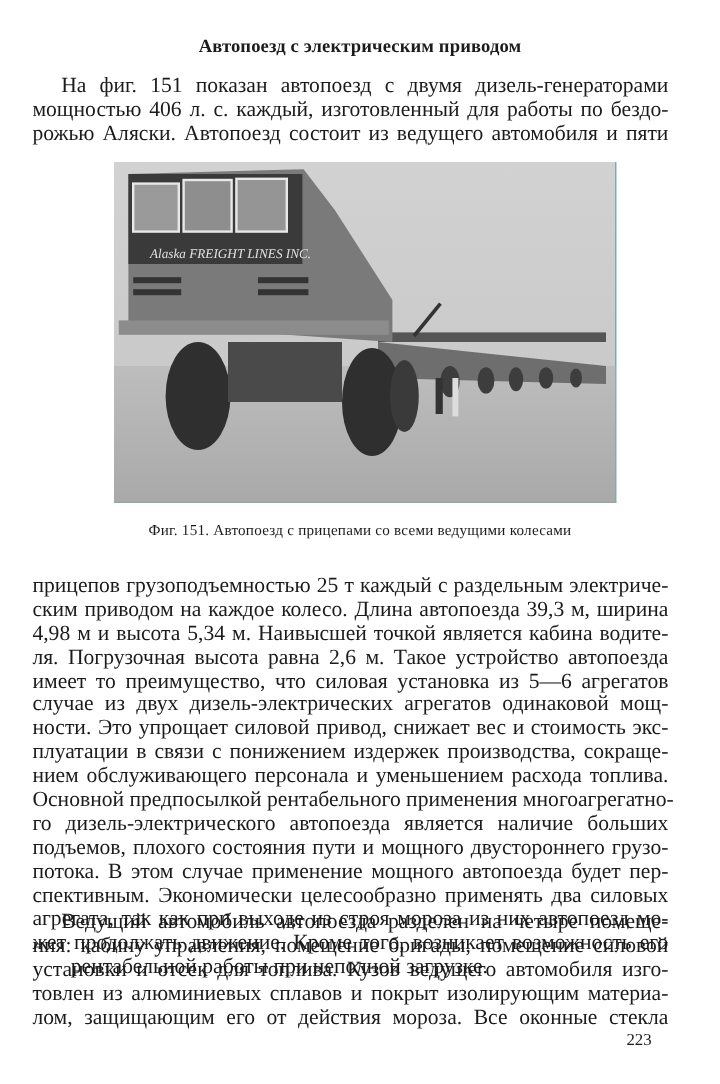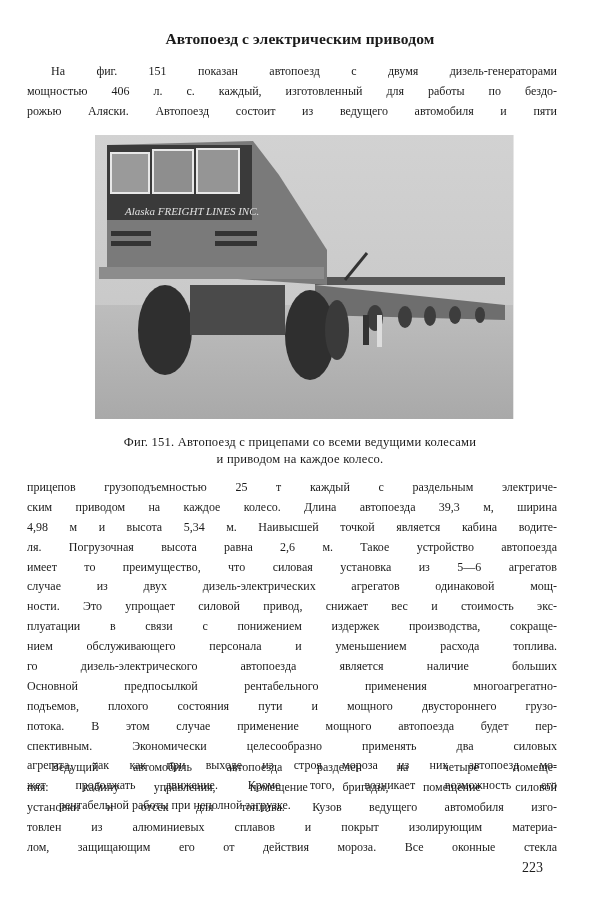--- a/index.html
+++ b/index.html
@@ -7,21 +7,21 @@
       width: 600px; height: 903px; background: #ffffff; position: relative; overflow: hidden;
       font-family: "Liberation Serif", "DejaVu Serif", serif; color: #1b1b1b;
     }
     .page { position: absolute; left: 0; top: 0; width: 600px; height: 800px; border-radius: 24px; }
     .heading {
       position: absolute; left: 0; width: 600px; top: 30px; text-align: center;
       font-family: "Liberation Serif", serif; font-weight: bold; font-size: 15.5px; letter-spacing: 0.1px;
     }
     .text-block {
       position: absolute; left: 27px; width: 530px;
-      font-size: 12px; line-height: 19.9px;
+      font-size: 18px; line-height: 19.9px;
     }
     .line { display: block; white-space: nowrap; text-align: justify; text-align-last: justify; height: 19.9px; overflow: visible; }
     .line.last { text-align-last: left; margin-left: 32px; }
     .line.indent { padding-left: 24px; }
     .figure {
       position: absolute; left: 95px; top: 135px; width: 418px; height: 284px;
       background: #0f766e; overflow: hidden; border-right: 1px solid #e6e6e6;
     }
     .caption {
       position: absolute; left: 0; width: 600px; top: 434px; text-align: center;
@@ -88,35 +88,34 @@
       <ellipse cx="242" cy="195" rx="12" ry="30" fill="#3a3a3a"></ellipse>
       <rect x="95" y="150" width="95" height="50" fill="#4a4a4a"></rect>
 
       <rect x="268" y="180" width="6" height="30" fill="#333"></rect>
       <rect x="282" y="180" width="5" height="32" fill="#dddddd"></rect>
     </svg>
   </div>
 
   <div class="caption">
     <div>Фиг. 151. Автопоезд с прицепами со всеми ведущими колесами</div>
-    <div>и приводом на каждое колесо.</div>
   </div>
 
   <div class="text-block" style="top:478px;">
     <span class="line">прицепов грузоподъемностью 25 т каждый с раздельным электриче-</span>
     <span class="line">ским приводом на каждое колесо. Длина автопоезда 39,3 м, ширина</span>
     <span class="line">4,98 м и высота 5,34 м. Наивысшей точкой является кабина водите-</span>
     <span class="line">ля. Погрузочная высота равна 2,6 м. Такое устройство автопоезда</span>
     <span class="line">имеет то преимущество, что силовая установка из 5—6 агрегатов</span>
     <span class="line">случае из двух дизель-электрических агрегатов одинаковой мощ-</span>
     <span class="line">ности. Это упрощает силовой привод, снижает вес и стоимость экс-</span>
     <span class="line">плуатации в связи с понижением издержек производства, сокраще-</span>
     <span class="line">нием обслуживающего персонала и уменьшением расхода топлива.</span>
+    <span class="line">Основной предпосылкой рентабельного применения многоагрегатно-</span>
     <span class="line">го дизель-электрического автопоезда является наличие больших</span>
-    <span class="line">Основной предпосылкой рентабельного применения многоагрегатно-</span>
     <span class="line">подъемов, плохого состояния пути и мощного двустороннего грузо-</span>
     <span class="line">потока. В этом случае применение мощного автопоезда будет пер-</span>
     <span class="line">спективным. Экономически целесообразно применять два силовых</span>
     <span class="line">агрегата, так как при выходе из строя мороза из них автопоезд мо-</span>
     <span class="line">жет продолжать движение. Кроме того, возникает возможность его</span>
     <span class="line last">рентабельной работы при неполной загрузке.</span>
   </div>
 
   <div class="text-block" style="top:758px;">
     <span class="line indent">Ведущий автомобиль автопоезда разделен на четыре помеще-</span>

